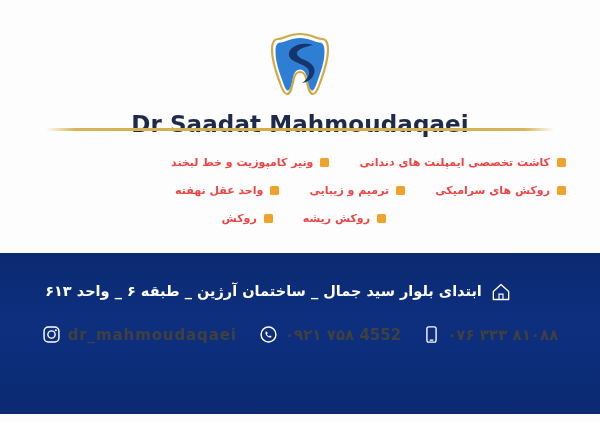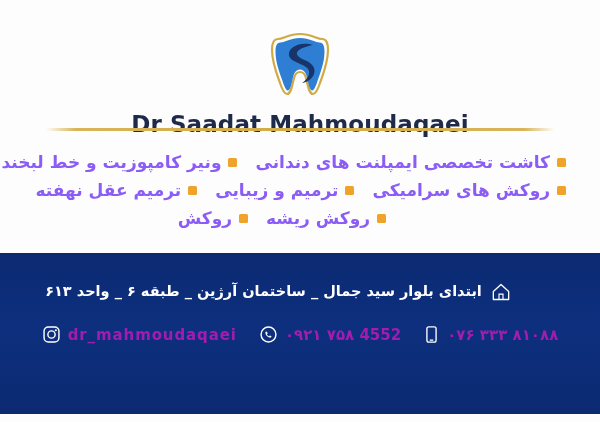--- a/index.html
+++ b/index.html
@@ -90,25 +90,26 @@
   .bullet {
     display: inline-block;
     width: 9px;
     height: 9px;
     background: #f0a32a;
     border-radius: 1.5px;
     flex: 0 0 auto;
   }
   .svc-text {
     font-family: "DejaVu Sans", sans-serif;
-    font-size: 17px;
-    font-weight: bold;
-    color: #8b5cf6;
+    font-size: 11px;
+    font-weight: bold;
+    color: #ef4444;
     white-space: nowrap;
     letter-spacing: 0.6px;
+    margin-left: 12px;
   }
   .svc-line.l3 { justify-content: flex-start; padding-right: 180px; }
 
   
   .footer {
     position: absolute;
     left: 0;
     top: 253px;
     width: 600px;
     height: 161px;
@@ -165,21 +166,21 @@
   }
   .contact {
     display: inline-flex;
     align-items: center;
     gap: 7px;
   }
   .contact-text {
     font-family: "DejaVu Sans", sans-serif;
     font-size: 15px;
     font-weight: bold;
-    color: #a21caf;
+    color: #404040;
     white-space: nowrap;
     letter-spacing: 0.9px;
     direction: ltr;
   }
   .contact-text.rtl-num { direction: rtl; unicode-bidi: plaintext; }
   .ico { flex: 0 0 auto; display: block; }
 </style>
 </head>
 <body>
 
@@ -215,21 +216,21 @@
       <span class="svc-item">
         <span class="bullet"></span>
         <span class="svc-text">روكش های سرامیكی</span>
       </span>
       <span class="svc-item">
         <span class="bullet"></span>
         <span class="svc-text">ترمیم و زیبایی</span>
       </span>
       <span class="svc-item">
         <span class="bullet"></span>
-        <span class="svc-text">ترمیم عقل نهفته</span>
+        <span class="svc-text">واحد عقل نهفته</span>
       </span>
     </div>
 
     <div class="svc-line l3">
       <span class="svc-item">
         <span class="bullet"></span>
         <span class="svc-text">روكش ریشه</span>
       </span>
       <span class="svc-item">
         <span class="bullet"></span>

